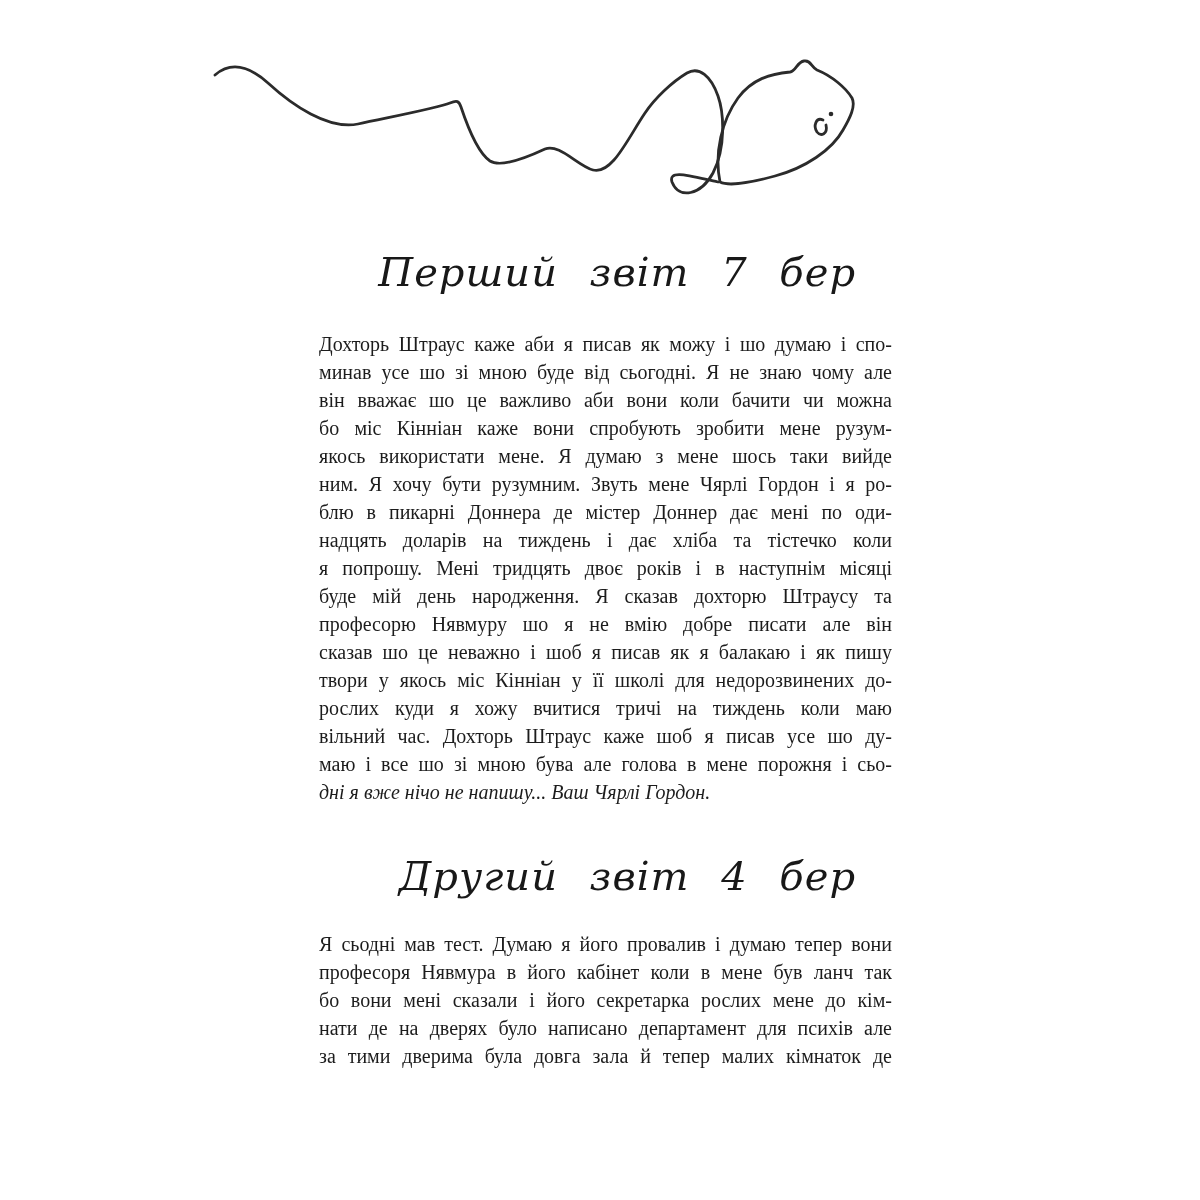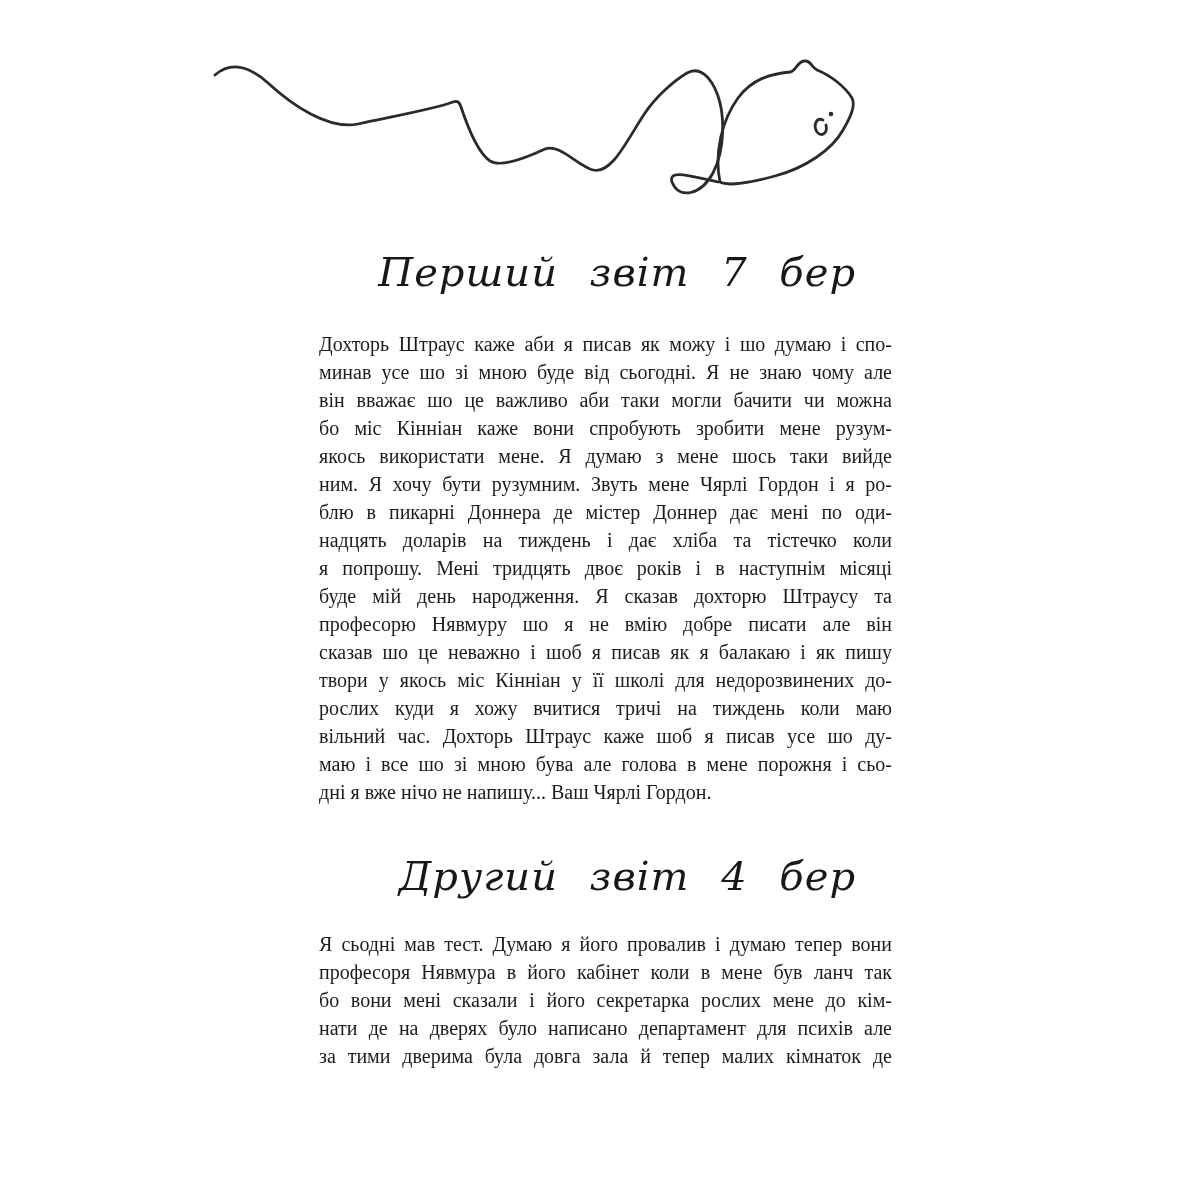--- a/index.html
+++ b/index.html
@@ -56,20 +56,21 @@
     margin-left: 36px;
   }
   #body-1 { top: 330px; }
   #body-2 { top: 930px; }
   .line {
     text-align: justify;
     text-align-last: justify;
   }
   .line.last {
     text-align-last: left;
+    font-style: italic;
   }
 </style>
 </head>
 <body>
 
 <div class="page">
 
   <div class="illustration">
     <svg viewBox="0 0 660 145" fill="none" stroke="#2b2b2b" stroke-width="2.8" stroke-linecap="round" stroke-linejoin="round">
 
@@ -106,21 +107,21 @@
         C 621,81 628,78 626,69"></path>
       <circle cx="631" cy="58" r="2.3" fill="#2b2b2b" stroke="none"></circle>
     </svg>
   </div>
 
   <section>
     <div class="report-heading" id="heading-1">Перший звіт 7 бер</div>
     <div class="report-body" id="body-1">
         <div class="line">Дохторь Штраус каже аби я писав як можу і шо думаю і спо-</div>
         <div class="line">минав усе шо зі мною буде від сьогодні. Я не знаю чому але</div>
-        <div class="line">він вважає шо це важливо аби таки могли бачити чи можна</div>
+        <div class="line">він вважає шо це важливо аби вони коли бачити чи можна</div>
         <div class="line">бо міс Кінніан каже вони спробують зробити мене рузум-</div>
         <div class="line">якось використати мене. Я думаю з мене шось таки вийде</div>
         <div class="line">ним. Я хочу бути рузумним. Звуть мене Чярлі Гордон і я ро-</div>
         <div class="line">блю в пикарні Доннера де містер Доннер дає мені по оди-</div>
         <div class="line">надцять доларів на тиждень і дає хліба та тістечко коли</div>
         <div class="line">я попрошу. Мені тридцять двоє років і в наступнім місяці</div>
         <div class="line">буде мій день народження. Я сказав дохторю Штраусу та</div>
         <div class="line">професорю Нявмуру шо я не вмію добре писати але він</div>
         <div class="line">сказав шо це неважно і шоб я писав як я балакаю і як пишу</div>
         <div class="line">твори у якось міс Кінніан у її школі для недорозвинених до-</div>

